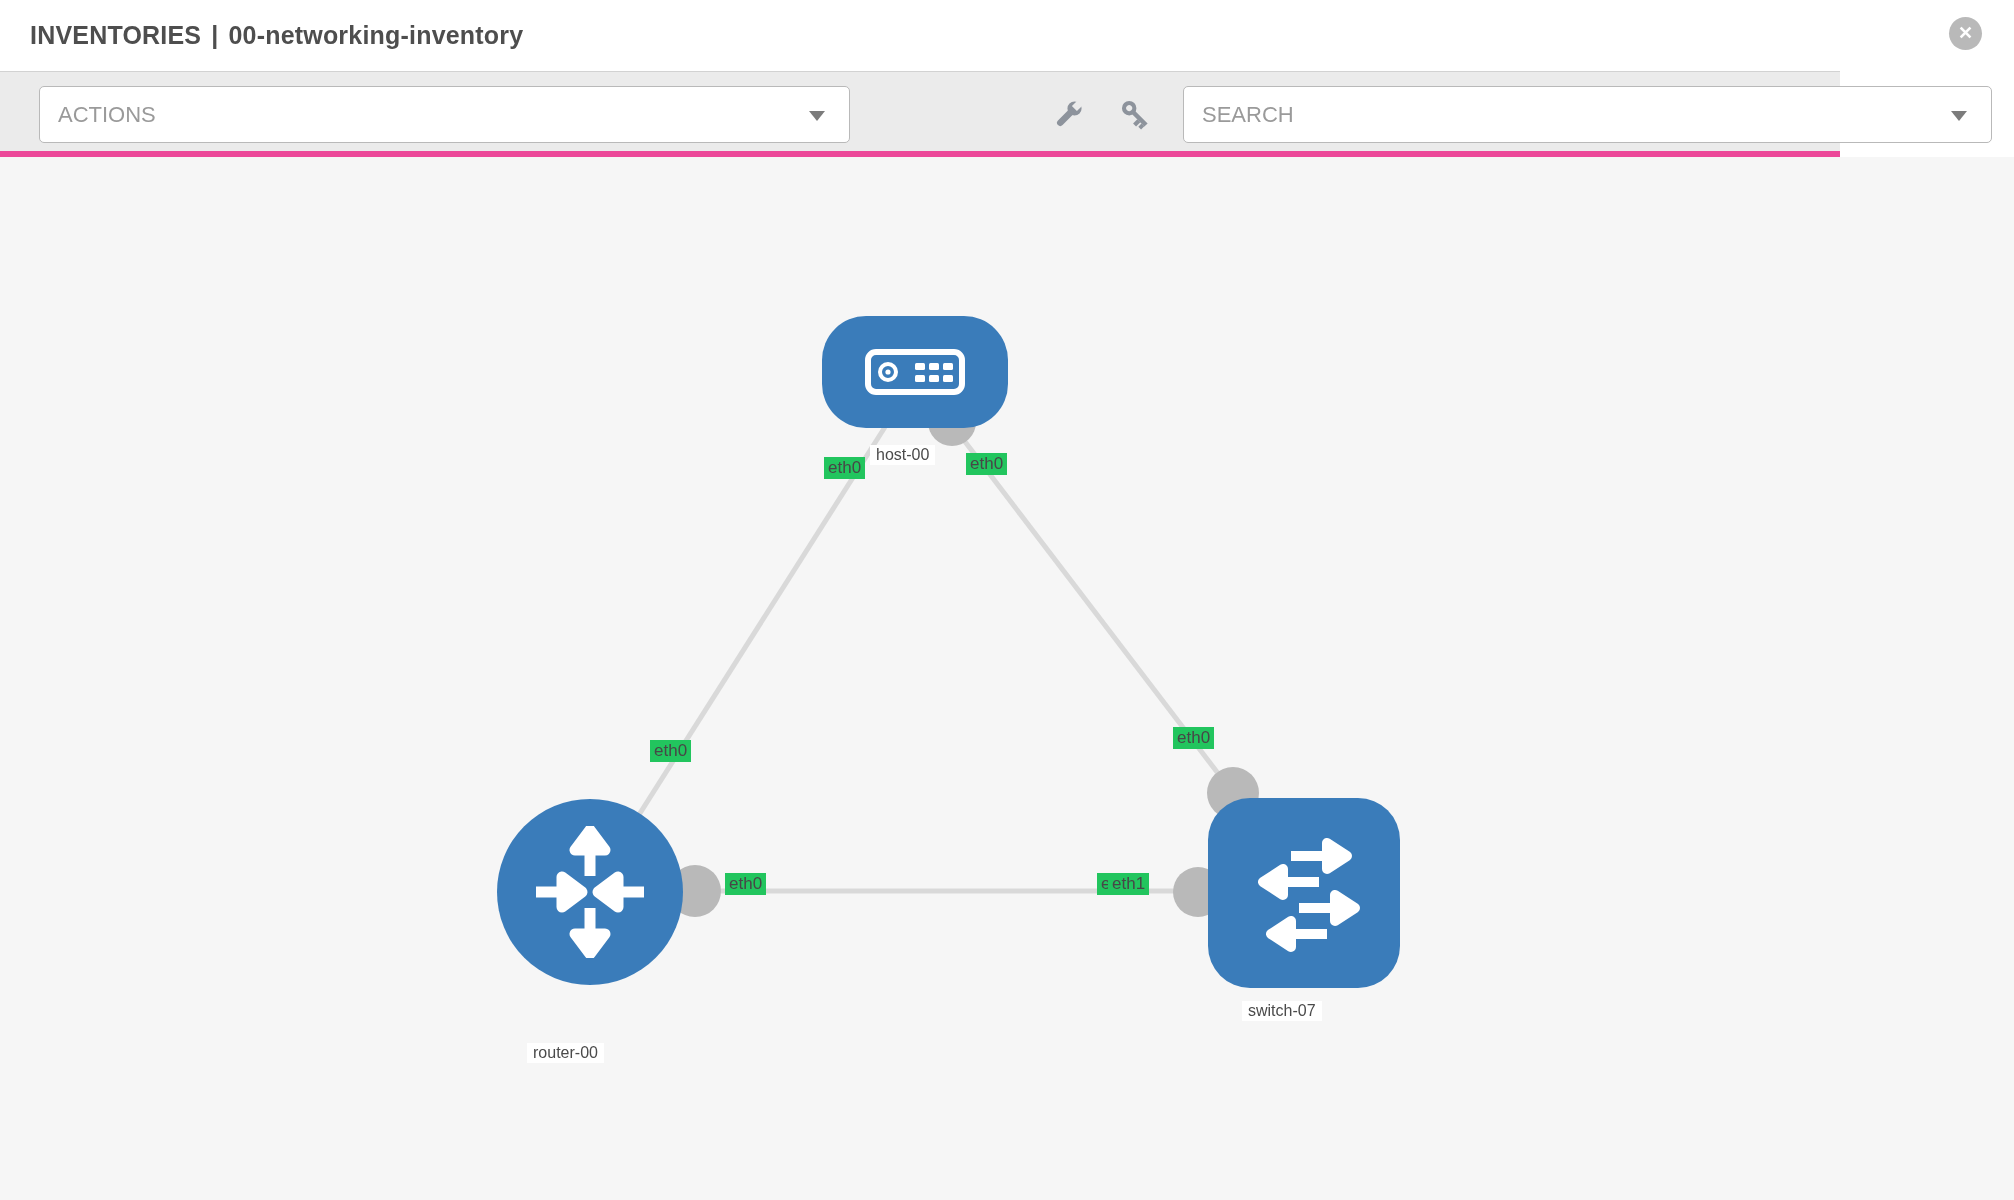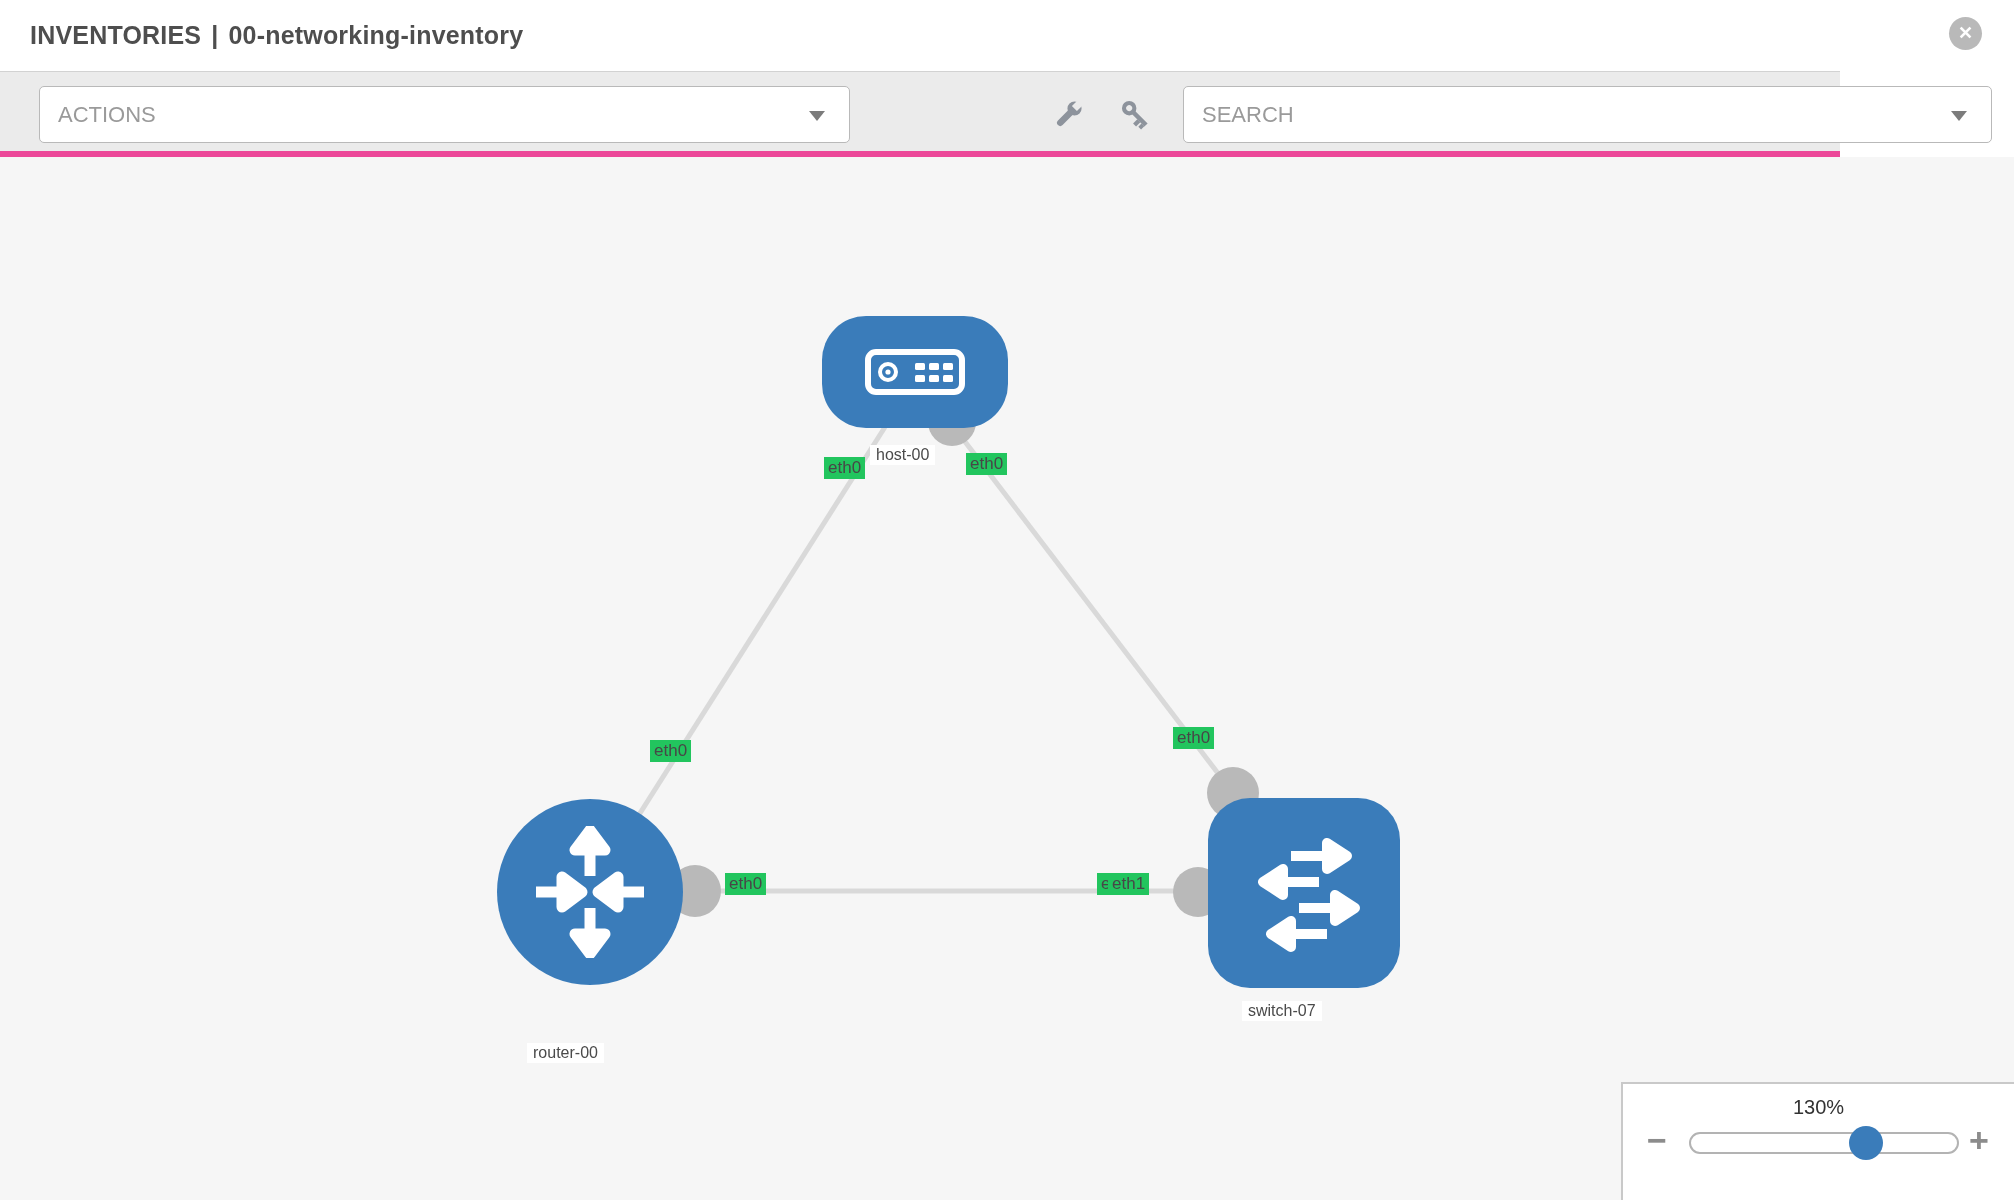--- a/index.html
+++ b/index.html
@@ -171,22 +171,14 @@
   <div class="node-label lbl-switch">switch-07</div>
 
   <div class="chip chip-host-l">eth0</div>
   <div class="chip chip-host-r">eth0</div>
   <div class="chip chip-router-diag">eth0</div>
   <div class="chip chip-switch-diag">eth0</div>
   <div class="chip chip-router-port">eth0</div>
   <div class="chip chip-overlap-under">eth0</div>
   <div class="chip chip-overlap-over">eth1</div>
 
-  <div class="zoom-panel">
-    <div class="zoom-level">130%</div>
-    <div class="zoom-minus">−</div>
-    <div class="zoom-track">
-      <div class="zoom-thumb"></div>
-    </div>
-    <div class="zoom-plus">+</div>
-  </div>
 
 </div>
 
 </body></html>

